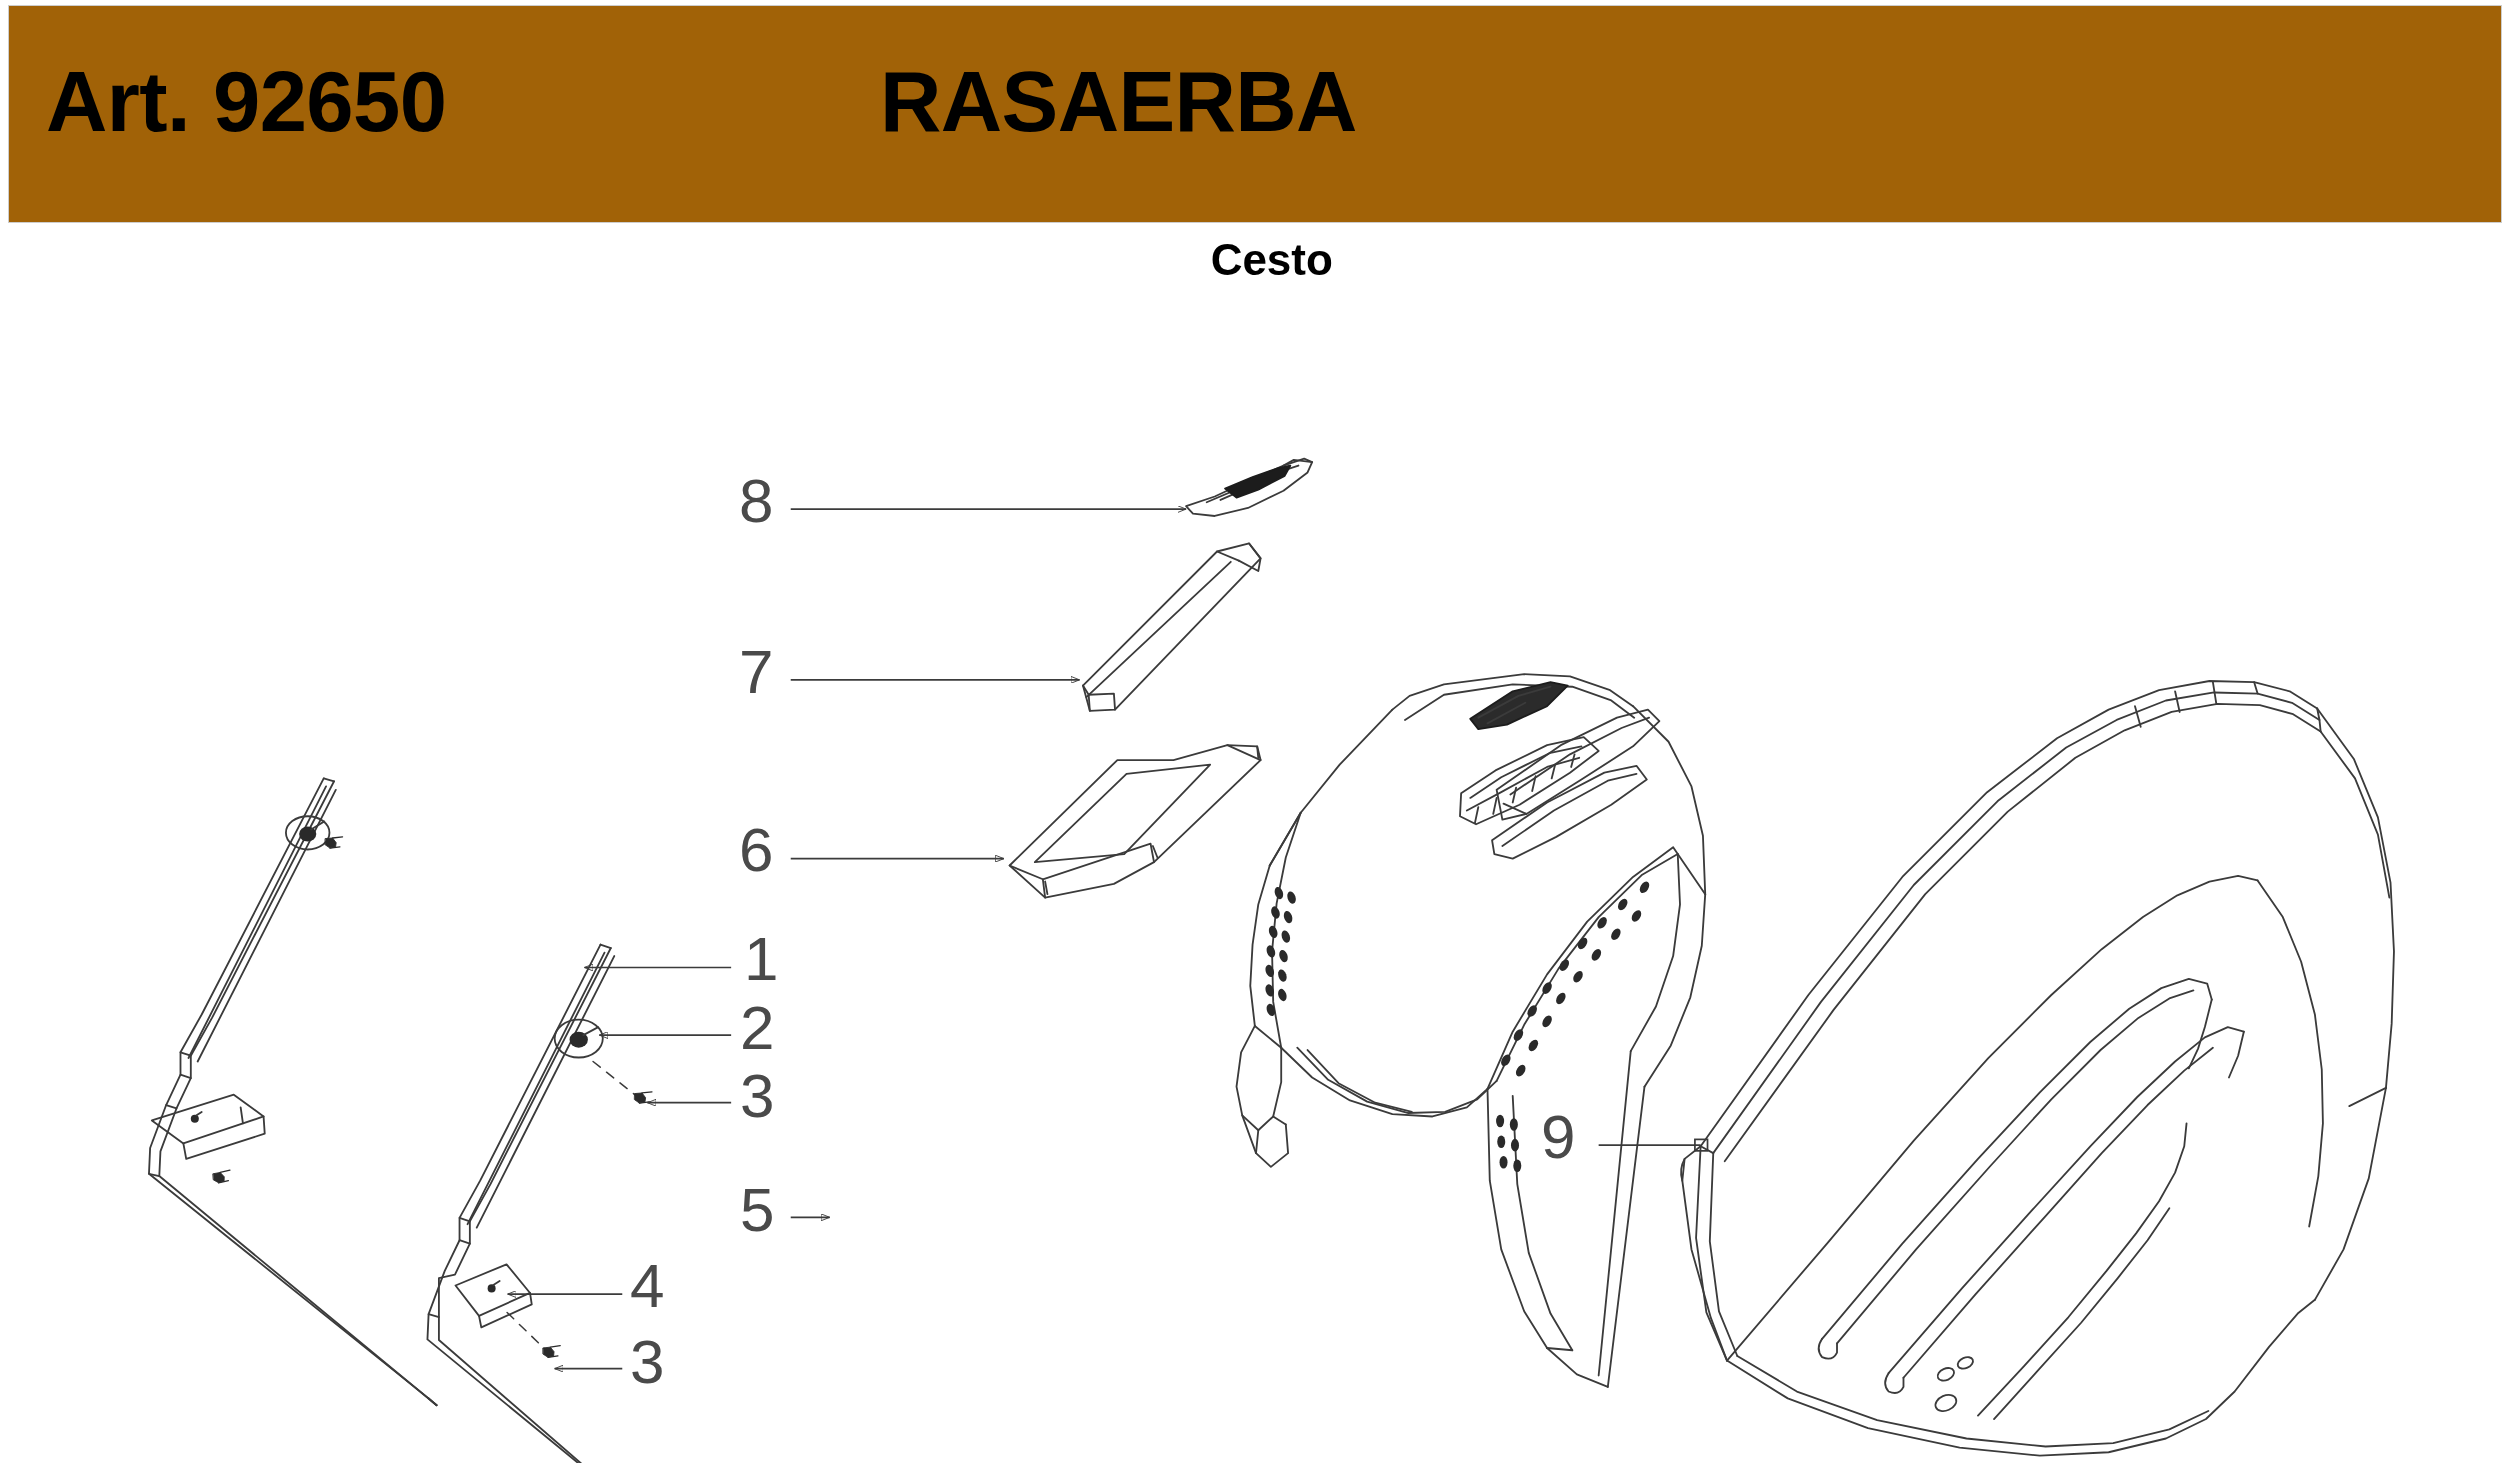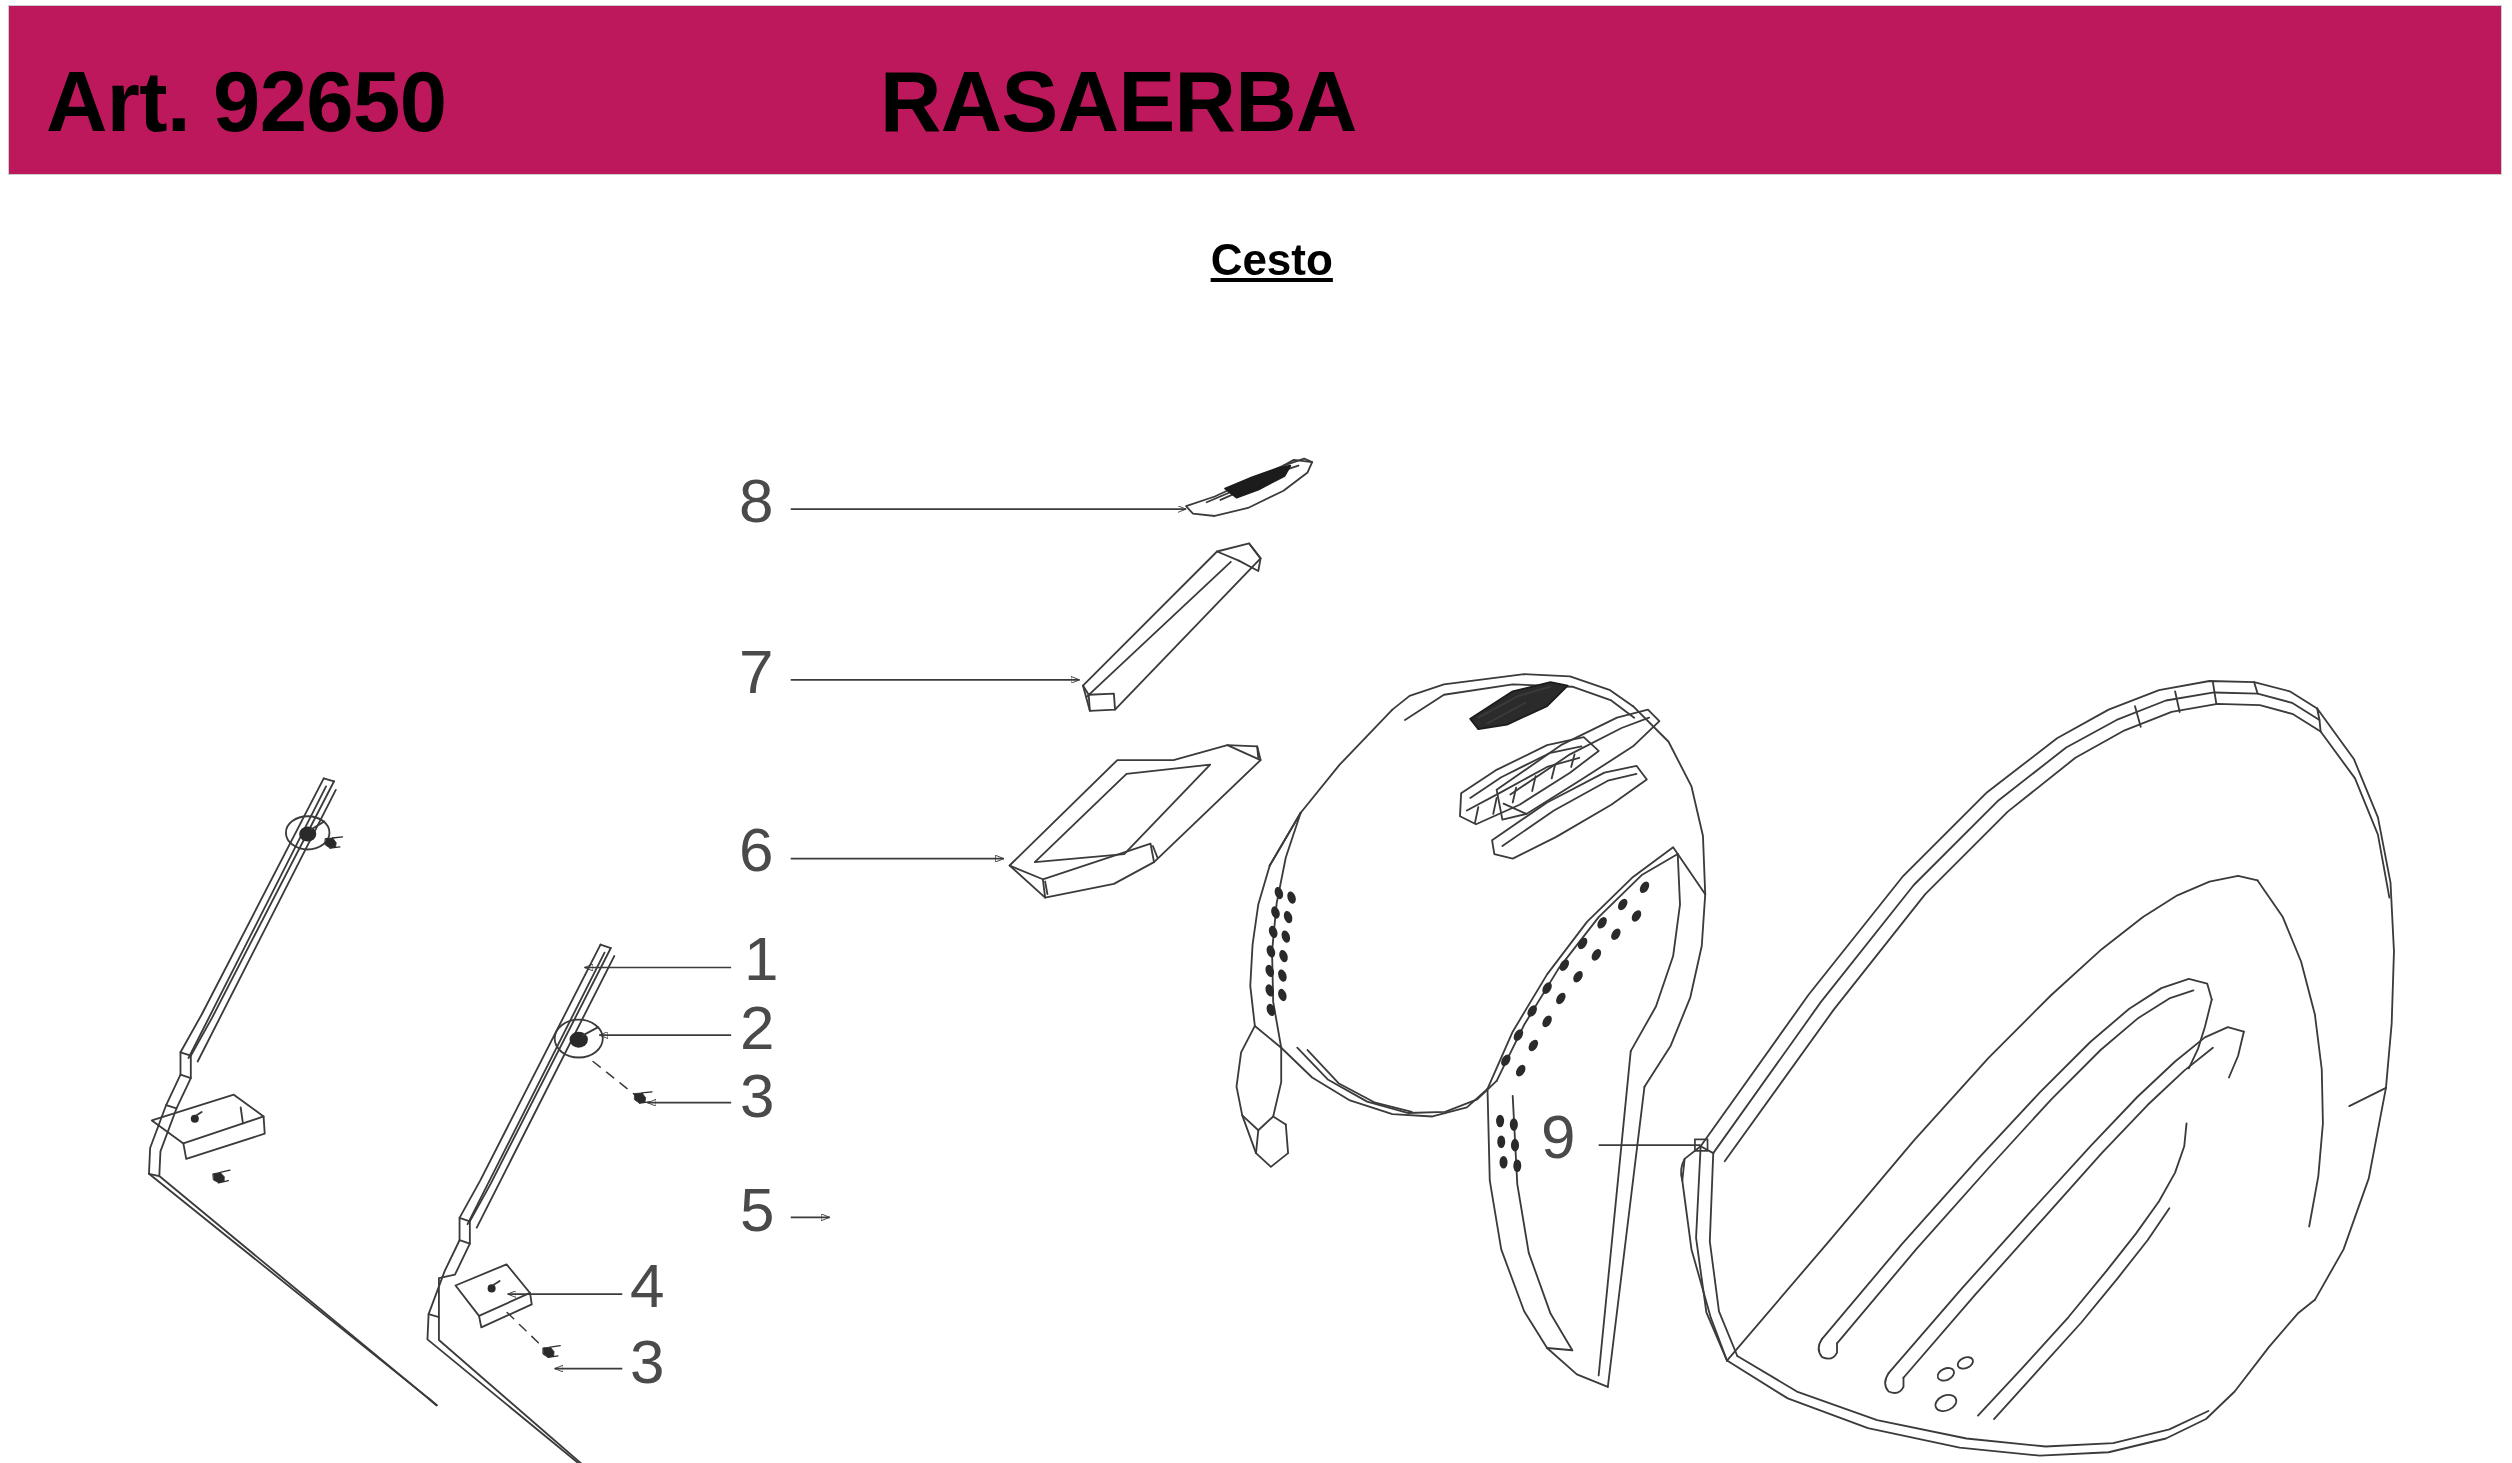--- a/index.html
+++ b/index.html
@@ -14,22 +14,22 @@
     font-family: "Liberation Sans", sans-serif;
     overflow: hidden;
   }
 
   
   #header-band {
     position: absolute;
     left: 8px;
     top: 4.6px;
     width: 2494px;
-    height: 170px;
-    background: #be185d;
+    height: 218px;
+    background: #a16207;
     border: 1.1px solid #cdcdcd;
     box-sizing: border-box;
     display: flex;
     align-items: center;
   }
   #header-band .hcell {
     color: #000000;
     font-weight: bold;
     font-size: 85px;
     letter-spacing: -0.6px;
@@ -44,21 +44,20 @@
   #subtitle {
     position: absolute;
     left: 0;
     top: 238px;
     width: 2512px;
     text-align: center;
     font-size: 44px;
     font-weight: bold;
     color: #000000;
     line-height: 1;
-    text-decoration: underline;
   }
   #subtitle span { margin-left: 31.5px; }
 
   
   #drawing {
     position: absolute;
     left: 0;
     top: 0;
     width: 2512px;
     height: 1464px;

